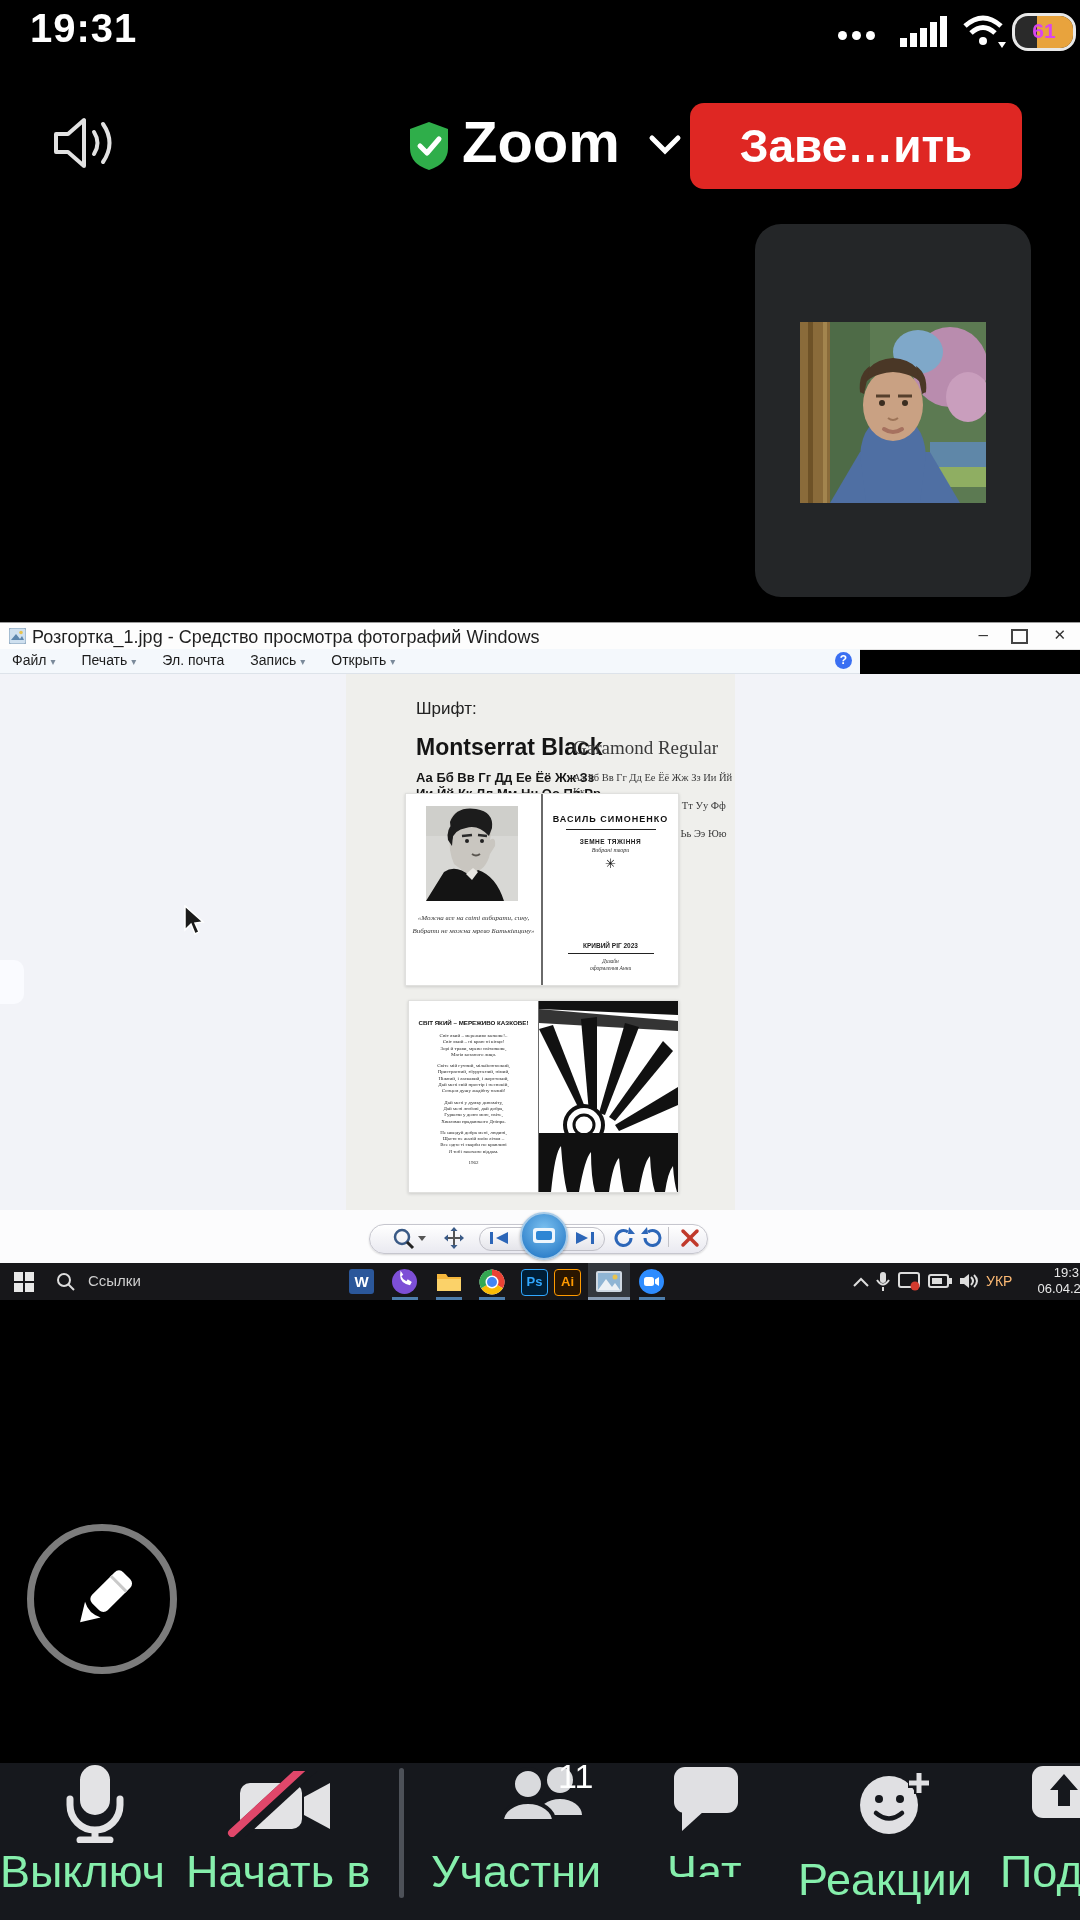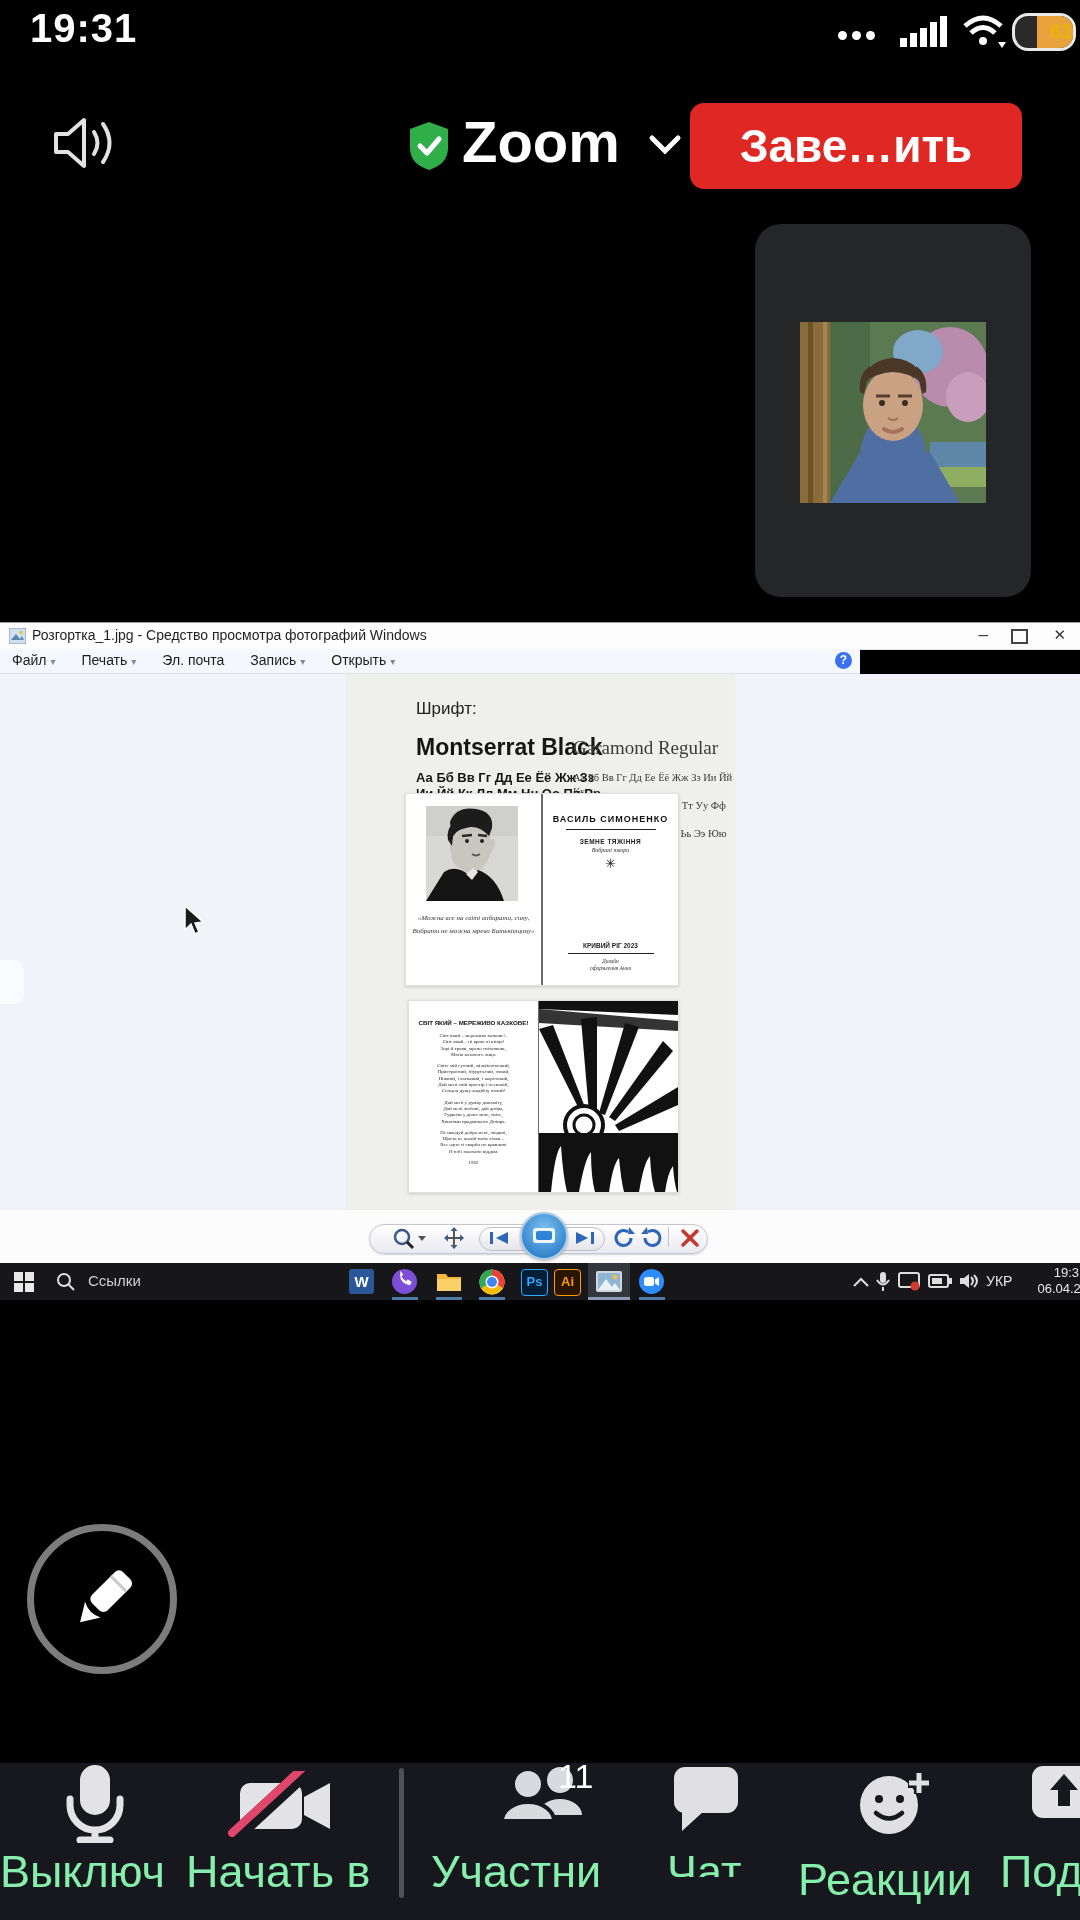--- a/index.html
+++ b/index.html
@@ -16,21 +16,21 @@
   .zoom-title{left:462px;top:108px;color:#fff;font-size:58px;font-weight:600;}
   .end-btn{left:690px;top:103px;width:332px;height:86px;background:#df2723;border-radius:14px;
            color:#fff;font-size:46px;font-weight:700;display:flex;align-items:center;justify-content:center;}
 
   
   .thumb{left:755px;top:224px;width:276px;height:373px;background:#242628;border-radius:26px;overflow:hidden;}
 
   
   .pv-title{left:0;top:622px;width:1080px;height:26px;background:#fdfdfd;border-top:1px solid #9a9a9a;
             border-bottom:1px solid #e3e3e3;}
-  .pv-title-text{left:32px;top:4px;font-size:14px;color:#1f1f1f;white-space:nowrap;}
+  .pv-title-text{left:32px;top:4px;font-size:18px;color:#1f1f1f;white-space:nowrap;}
   .pv-menu{left:0;top:649px;width:860px;height:24px;background:#f4f8fc;border-bottom:1px solid #dde3ea;}
   .pv-menu-items{left:12px;top:3px;display:flex;gap:26px;font-size:14px;color:#1c1c1c;}
   .pv-menu-items .caret{color:#7a8a9a;font-size:10px;margin-left:4px;}
   .pv-content{left:0;top:674px;width:1080px;height:536px;background:#f2f3f8;}
   .pv-strip{left:0;top:1210px;width:1080px;height:53px;background:#fcfcfd;}
 
   .jpgarea{left:346px;top:674px;width:389px;height:536px;background:#efefec;}
   .spread{background:#fff;border:1px solid #e0e0de;box-shadow:0 1px 3px rgba(0,0,0,.15);}
   .fold{position:absolute;width:2px;background:#6a6a6a;top:0;bottom:0;}
   .mont{font-weight:900;color:#151515;}
@@ -39,21 +39,21 @@
 
   .pill{left:369px;top:1224px;width:337px;height:28px;border:1px solid #c6c6ce;border-radius:15px;
         background:linear-gradient(#ffffff,#e9e9f0);box-shadow:0 1px 2px rgba(0,0,0,.15);}
   .seg{left:479px;top:1227px;width:124px;height:22px;border:1px solid #c0c0c8;border-radius:12px;
        background:linear-gradient(#ffffff,#e4e4ea);}
 
   
   .taskbar{left:0;top:1263px;width:1080px;height:37px;background:#17171a;}
   .tb-label{color:#cfcfcf;font-size:15px;}
   .runline{position:absolute;bottom:0;height:3px;background:#4d7dab;}
-  .tray-txt{color:#e5e5e5;font-size:14px;}
+  .tray-txt{color:#fdba74;font-size:14px;}
   .tray-time{color:#e8e8e8;font-size:13px;line-height:16px;text-align:center;}
 
   
   .mbar{left:0;top:1763px;width:1080px;height:157px;background:#16181d;}
   .mlabel{position:absolute;top:83px;color:#86efac;font-size:45px;white-space:nowrap;}
   .badge11{position:absolute;left:558px;top:-6px;color:#fff;font-size:34px;font-weight:500;}
 
   .pencil-btn{left:27px;top:1524px;width:136px;height:136px;border:7px solid #7c7c7c;border-radius:50%;}
 </style>
 </head>
@@ -73,21 +73,21 @@
     <rect x="40" y="2" width="7" height="31" fill="#fff"></rect>
   </svg>
   <svg class="abs" style="left:962px;top:12px;" width="46" height="40">
     <path d="M3 14 Q21 -2 39 14" stroke="#fff" stroke-width="5" fill="none"></path>
     <path d="M9 21 Q21 10 33 21" stroke="#fff" stroke-width="5" fill="none"></path>
     <circle cx="21" cy="29" r="4" fill="#fff"></circle>
     <path d="M36 30 l4 6 4-6 z" fill="#fff"></path>
   </svg>
   <div class="abs" style="left:1012px;top:13px;width:58px;height:32px;border:3px solid #e8e8e8;border-radius:16px;background:#2a2a2a;overflow:hidden;">
     <div style="position:absolute;right:0;top:0;width:36px;height:100%;background:#e8a33d;"></div>
-    <div class="abs" style="left:0;width:100%;top:3px;text-align:right;font-size:21px;font-weight:700;color:#eab308;">61</div>
+    <div class="abs" style="left:0;width:100%;top:3px;text-align:center;font-size:21px;font-weight:700;color:#d946ef;">61</div>
   </div>
 
   <svg class="abs" style="left:48px;top:110px;" width="72" height="66">
     <path d="M8 24 h12 l16-14 v46 l-16-14 H8 z" fill="none" stroke="#e2e2e2" stroke-width="4" stroke-linejoin="round"></path>
     <path d="M46 22 q7 11 0 22" stroke="#e2e2e2" stroke-width="4" fill="none" stroke-linecap="round"></path>
     <path d="M55 14 q13 19 0 38" stroke="#e2e2e2" stroke-width="4" fill="none" stroke-linecap="round"></path>
   </svg>
   <svg class="abs" style="left:406px;top:120px;" width="46" height="52">
     <path d="M23 2 L42 9 V28 Q42 44 23 50 Q4 44 4 28 V9 Z" fill="#2fae4a"></path>
     <path d="M14 26 l7 7 12-14" stroke="#fff" stroke-width="5" fill="none" stroke-linecap="round" stroke-linejoin="round"></path>

